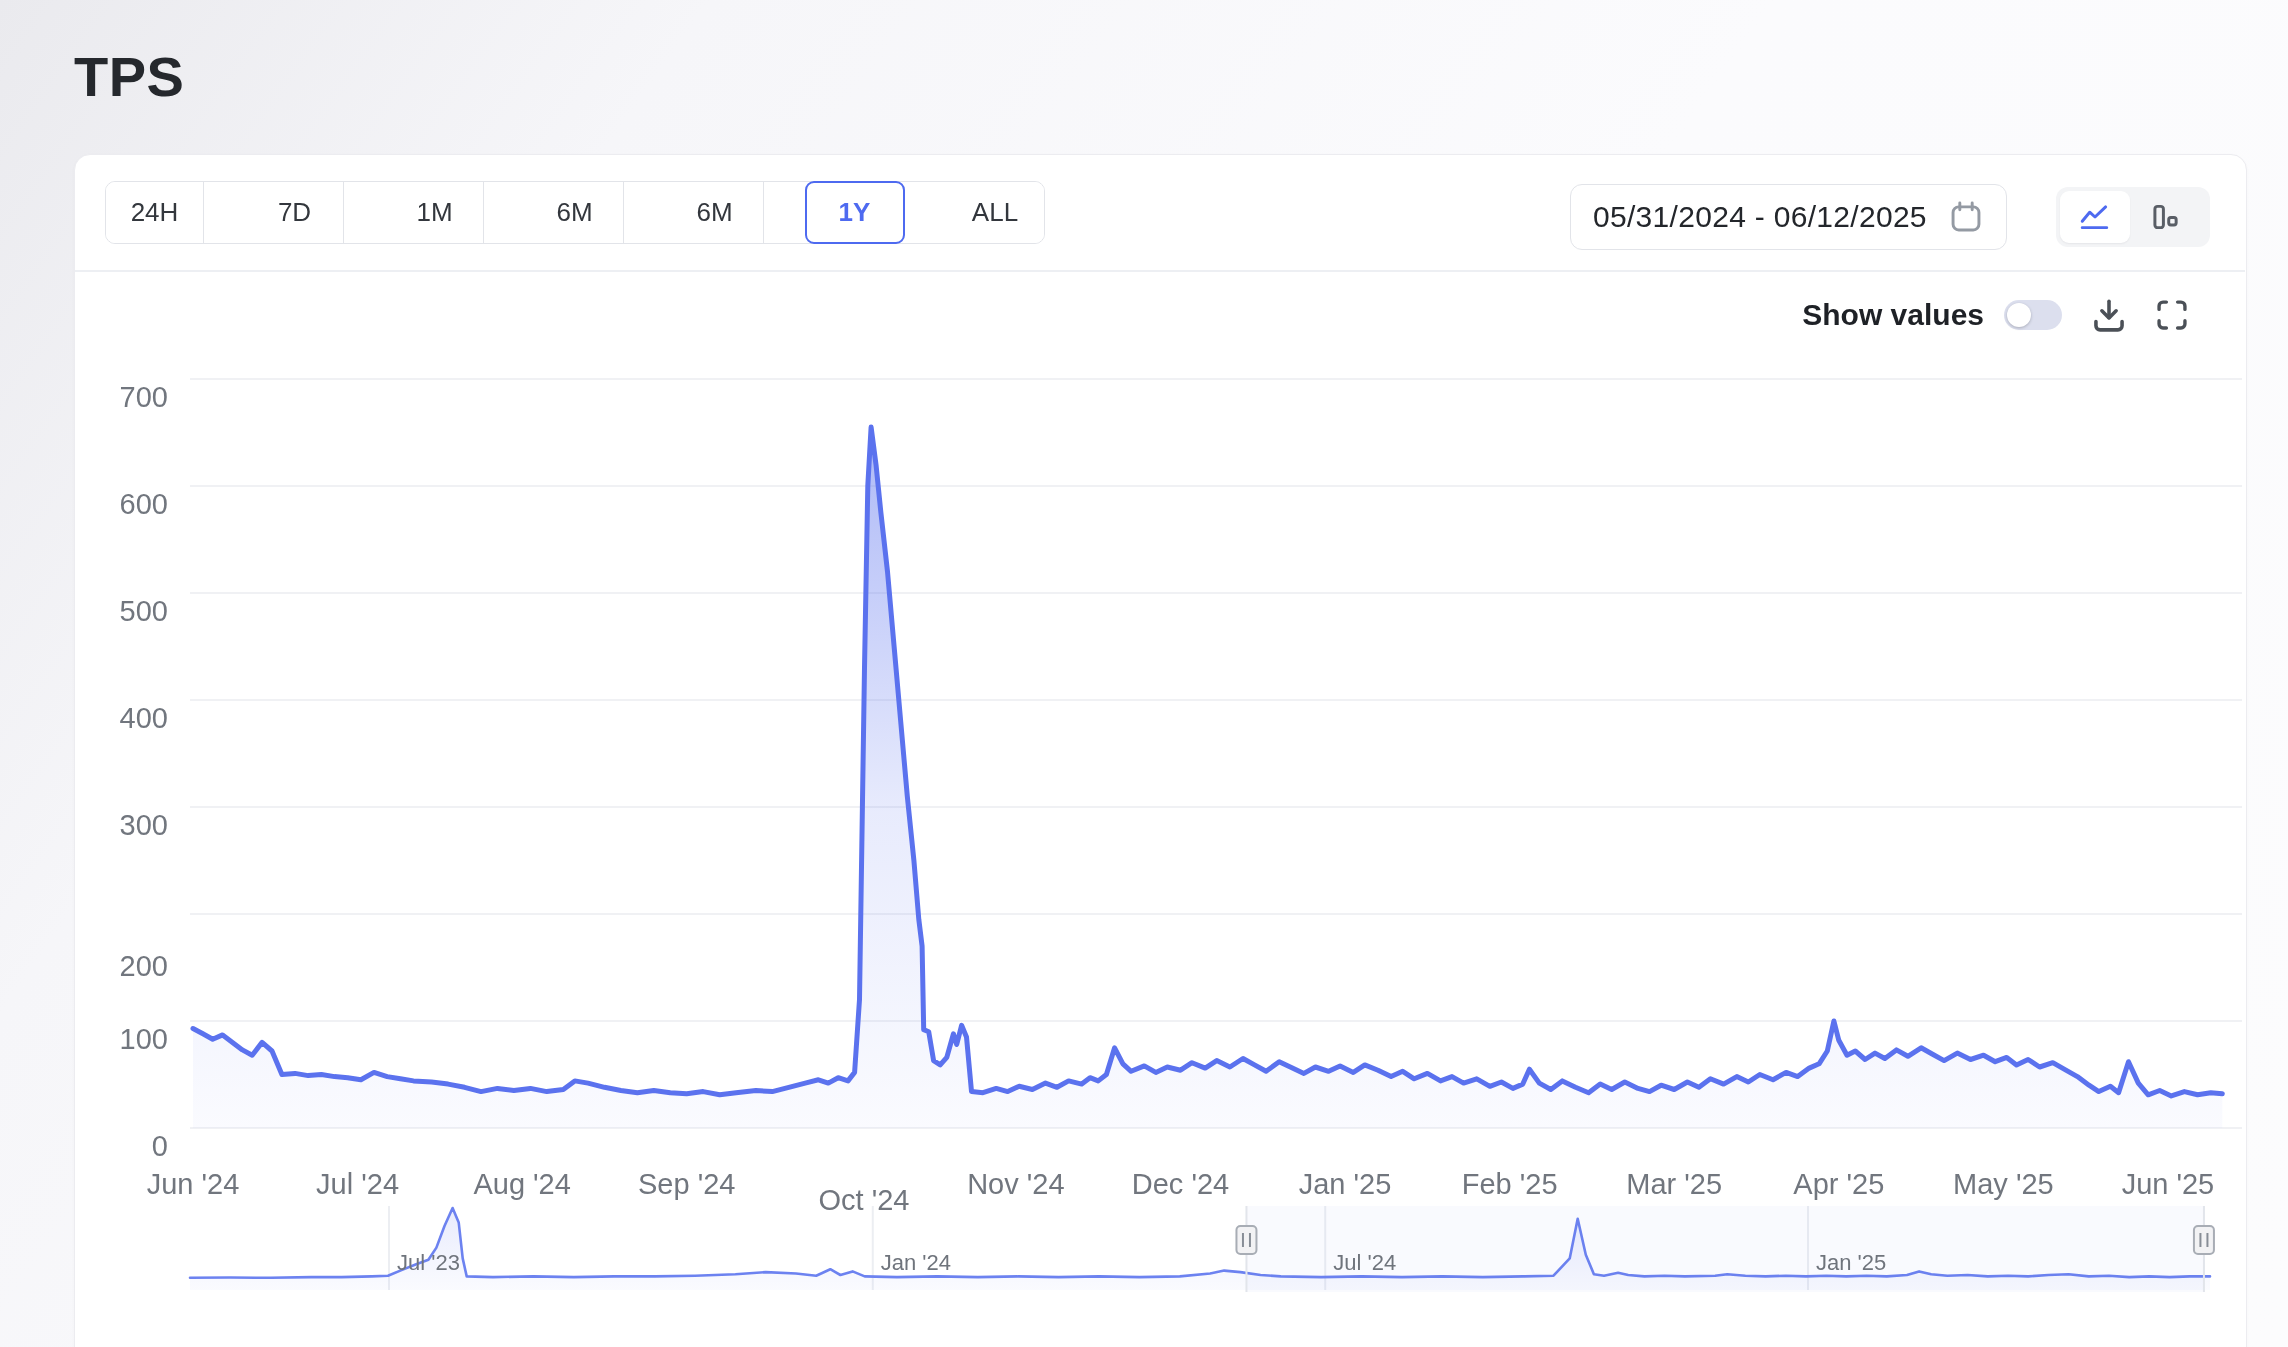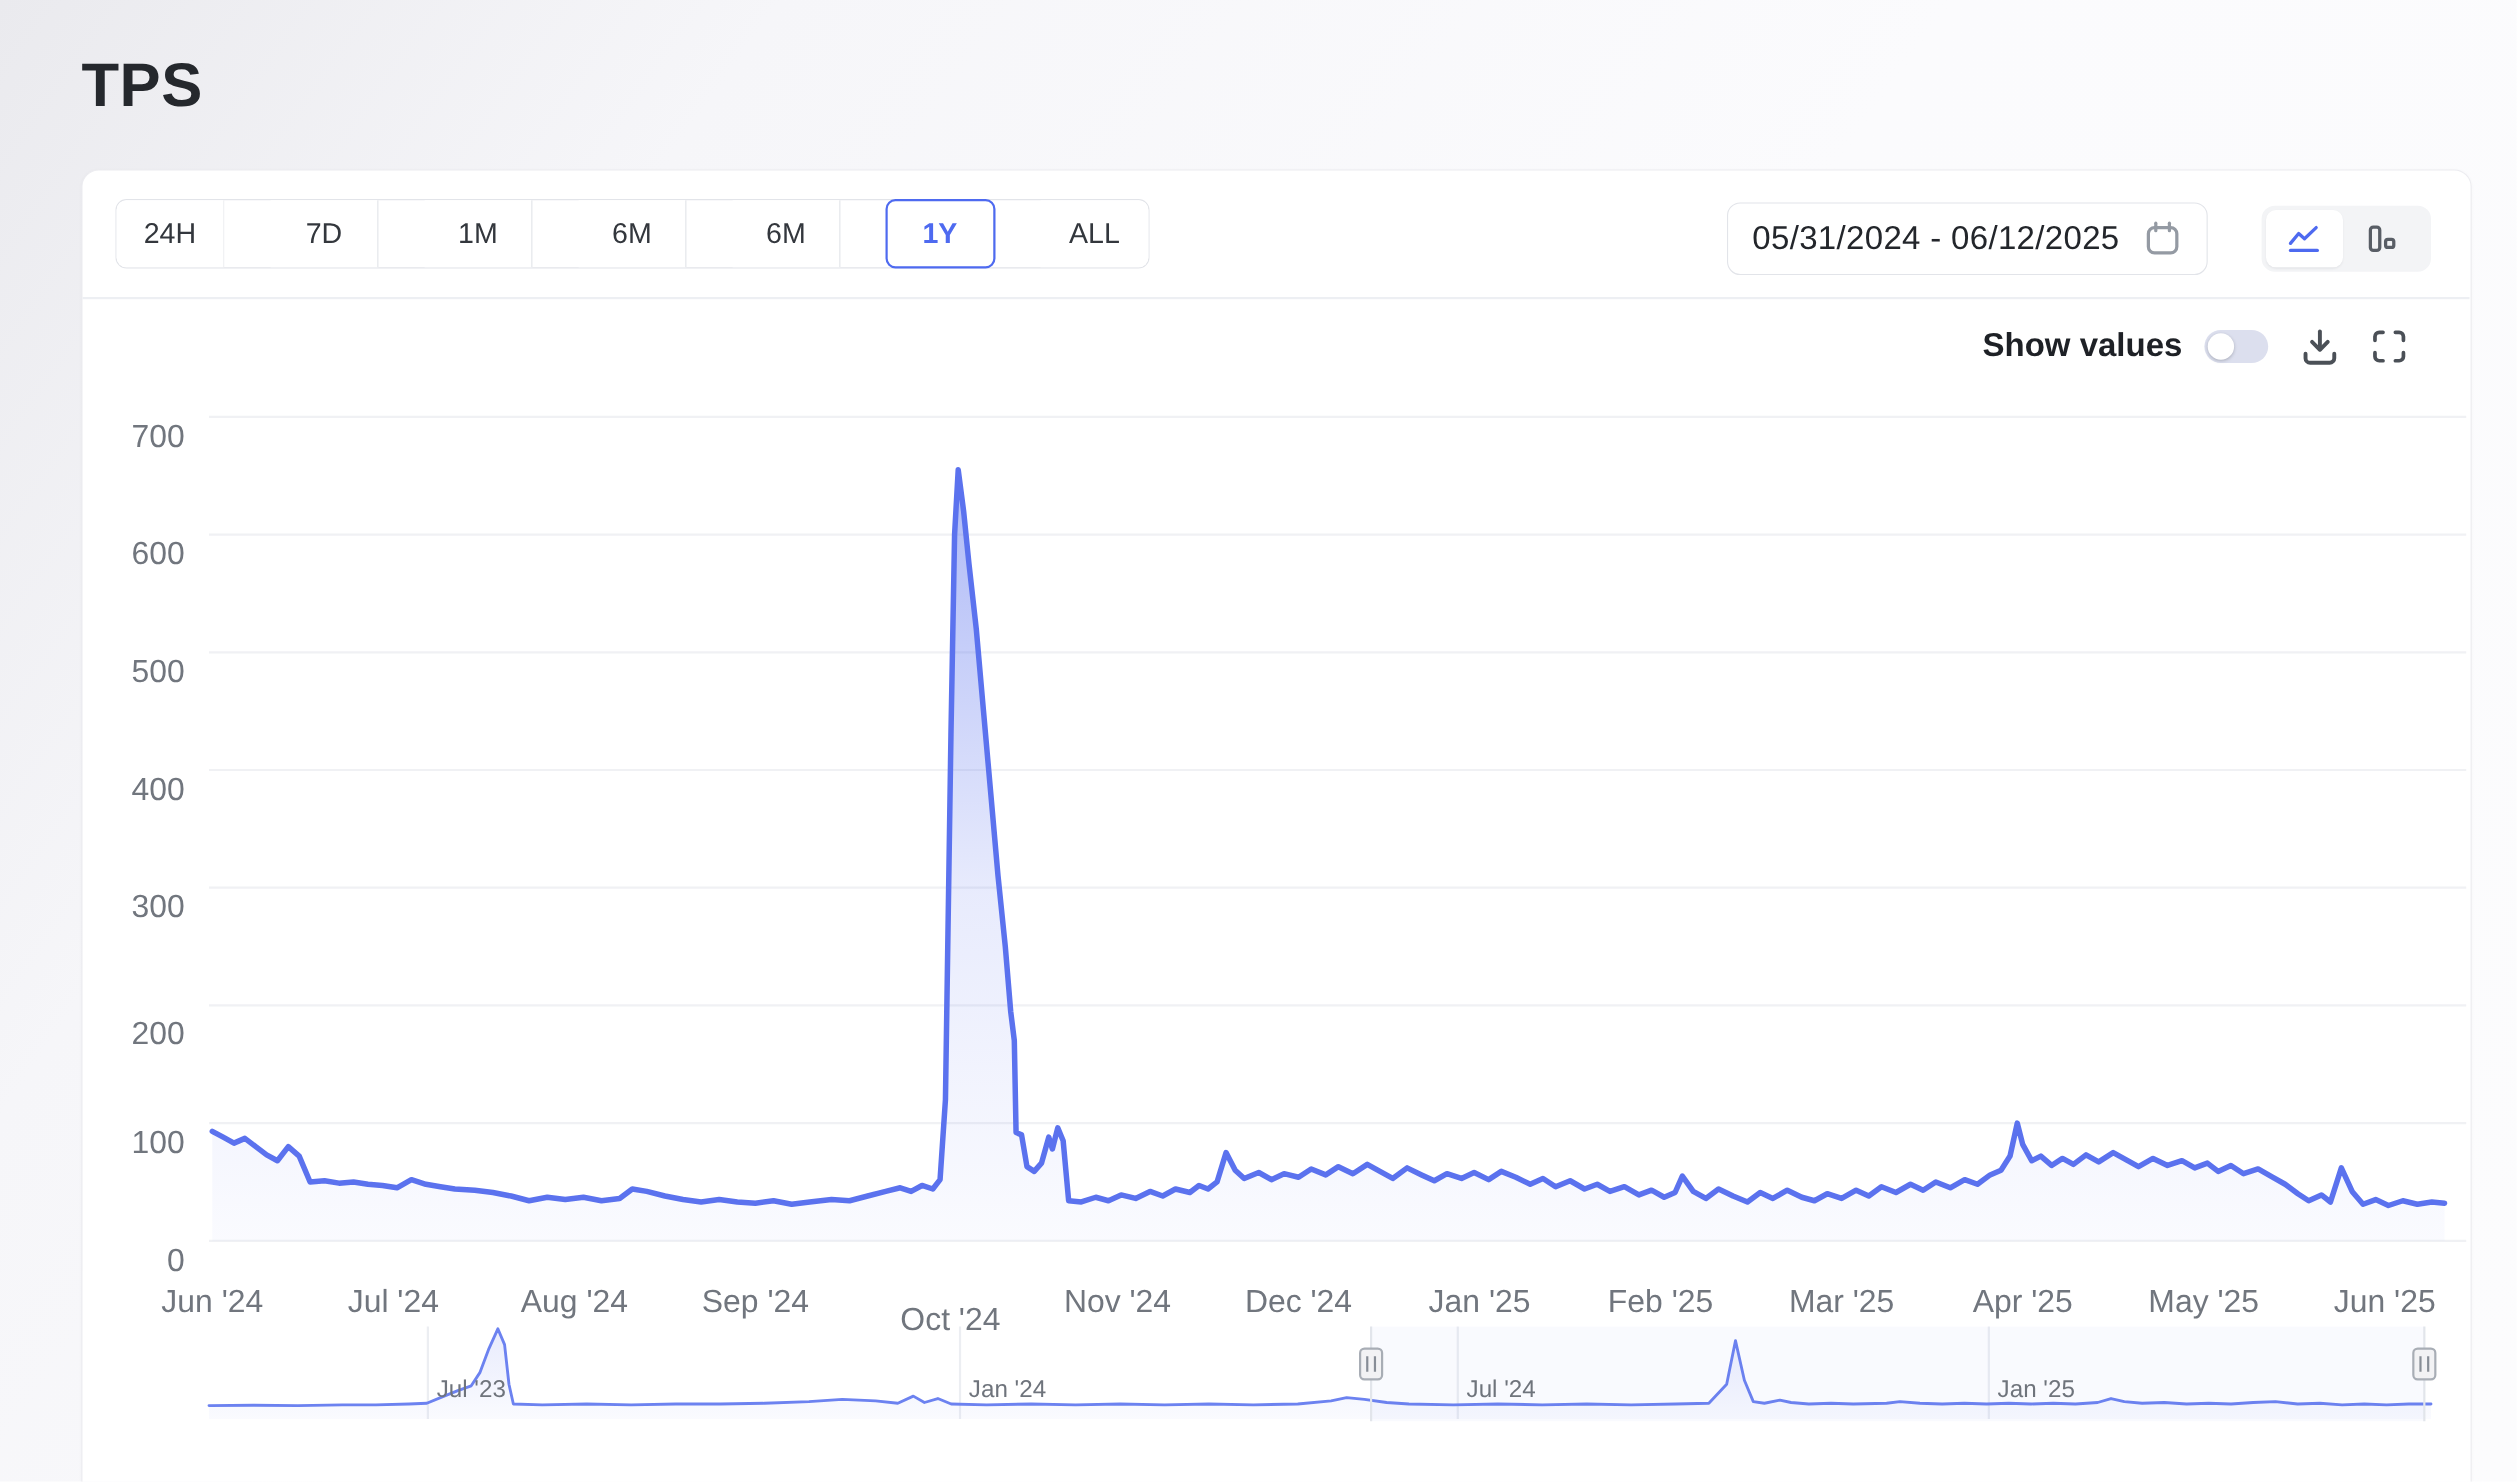--- a/index.html
+++ b/index.html
@@ -187,21 +187,21 @@
         <line x1="2203.94" y1="1206" x2="2203.94" y2="1292" stroke="#e2e5eb" stroke-width="2"></line>
         <rect x="2193.94" y="1226" width="20" height="28" rx="4" fill="#f2f2f4" stroke="#a8adb5" stroke-width="2"></rect>
         <line x1="2200.44" y1="1233" x2="2200.44" y2="1247" stroke="#878d96" stroke-width="2"></line>
         <line x1="2207.44" y1="1233" x2="2207.44" y2="1247" stroke="#878d96" stroke-width="2"></line>
       </g>
   </svg>
 
   <div id="yLabels">
       <div class="ylabel" style="top: 1111px;">0</div>
       <div class="ylabel" style="top: 1004px;">100</div>
-      <div class="ylabel" style="top: 905px;">200</div>
+      <div class="ylabel" style="top: 931px;">200</div>
       <div class="ylabel" style="top: 790px;">300</div>
       <div class="ylabel" style="top: 683px;">400</div>
       <div class="ylabel" style="top: 576px;">500</div>
       <div class="ylabel" style="top: 469px;">600</div>
       <div class="ylabel" style="top: 362px;">700</div>
     </div>
   <div id="xLabels">
       <div class="xlabel" style="left: 101px;">Jun '24</div>
       <div class="xlabel" style="left: 265.58px;">Jul '24</div>
       <div class="xlabel" style="left: 430.16px;">Aug '24</div>

